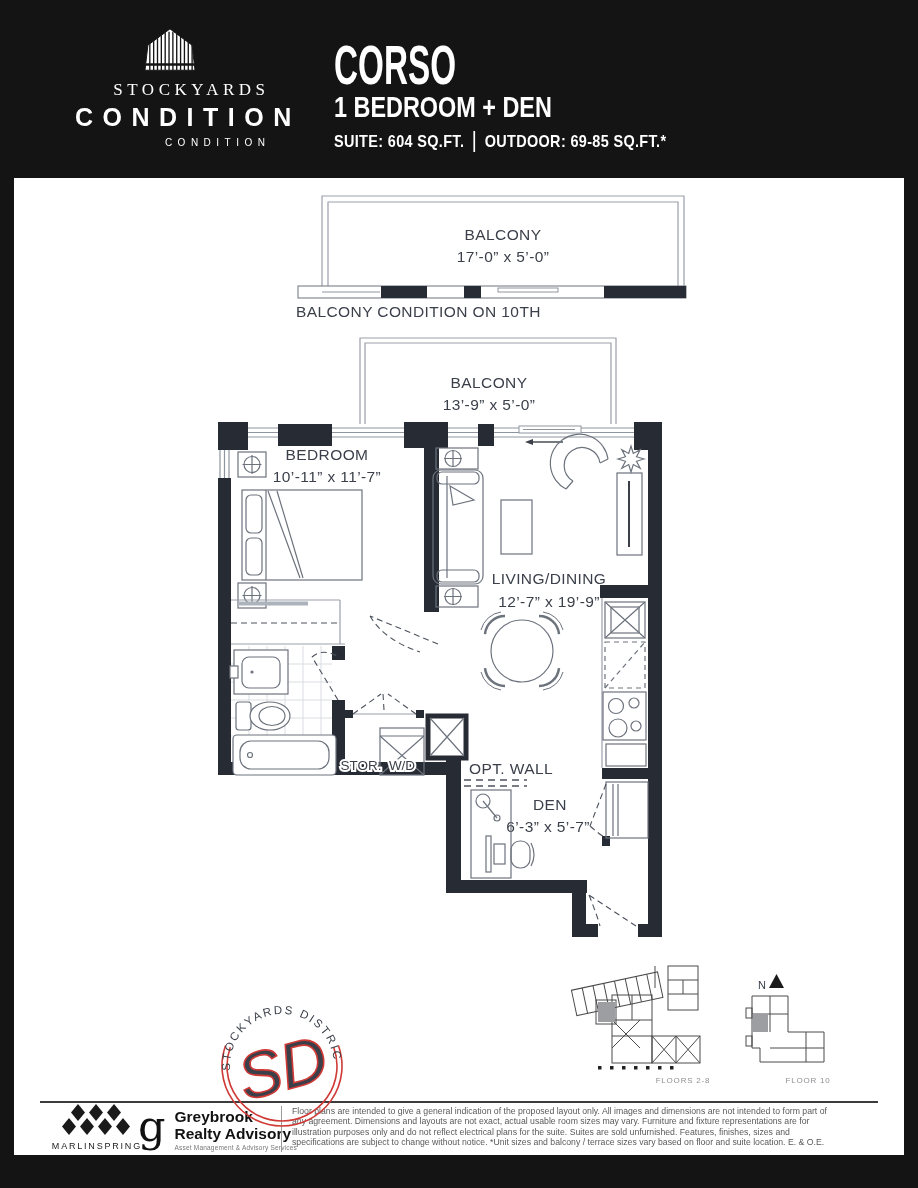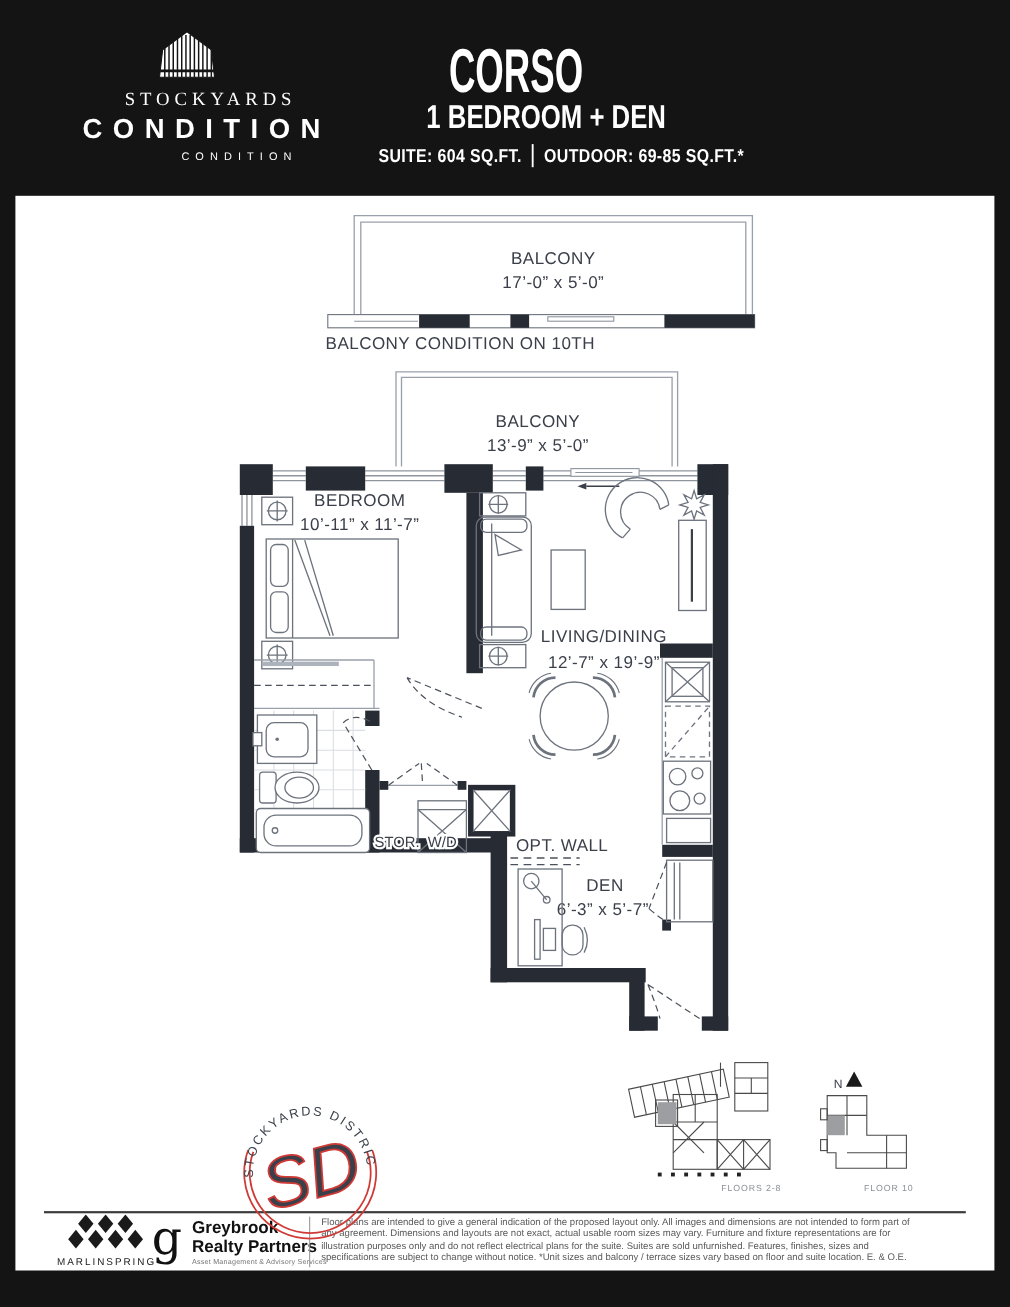--- a/index.html
+++ b/index.html
@@ -6,21 +6,21 @@
   .page{position:relative;width:918px;height:1188px;background:#141414;overflow:hidden;
         font-family:"Liberation Sans",sans-serif;}
   .sheet{position:absolute;left:14px;top:178px;width:890px;height:977px;background:#ffffff;}
   
   .header{position:absolute;left:0;top:0;width:918px;height:178px;color:#fff;}
   .logo{position:absolute;left:75px;top:26px;width:190px;text-align:right;}
   .logo-crown{display:block;margin:0 auto 4px auto;}
   .logo-l1{font-family:"Liberation Serif",serif;font-size:17px;letter-spacing:4.5px;margin-right:-4.5px;}
   .logo-l2{font-size:25px;font-weight:bold;letter-spacing:9.5px;margin-right:-9.5px;margin-top:3px;}
   .logo-l3{font-size:10px;letter-spacing:5.5px;margin-right:-5.5px;margin-top:5px;}
-  .titleblock{position:absolute;left:344px;top:40px;text-align:center;}
+  .titleblock{position:absolute;left:334px;top:40px;}
   .plan-name{font-size:52px;font-weight:bold;line-height:46px;transform:scale(.64,1.08);transform-origin:left top;white-space:nowrap;}
   .plan-type{font-size:30px;font-weight:bold;line-height:30px;margin-top:6px;transform:scale(.78,1);transform-origin:left top;white-space:nowrap;}
   .area-line{display:flex;align-items:center;margin-top:9px;font-size:17px;font-weight:bold;letter-spacing:.4px;
              transform:scale(.85,1);transform-origin:left top;white-space:nowrap;}
   .area-vr{width:2px;height:21px;background:#fff;margin:0 11px;}
   
   .footer-rule{position:absolute;left:40px;top:1101px;width:838px;height:2px;background:#3c3c3c;}
   .marlin{position:absolute;left:40px;top:1104px;width:112px;text-align:center;color:#1a1a1a;}
   .marlin-label{font-size:9px;letter-spacing:1.8px;margin-right:-1.8px;margin-top:1px;}
   .greybrook{position:absolute;left:138px;top:1103px;display:flex;color:#111;}
@@ -91,21 +91,21 @@
           <polygon points="65,14 72,22.5 65,31 58,22.5"></polygon>
           <polygon points="83,14 90,22.5 83,31 76,22.5"></polygon>
       </g>
     </svg>
     <div class="marlin-label">MARLINSPRING</div>
   </div>
   <div class="greybrook">
     <div class="gb-glyph">g</div>
     <div class="gb-text">
       <div class="gb-name">Greybrook</div>
-      <div class="gb-name">Realty Partners</div>
+      <div class="gb-name">Realty Advisory</div>
       <div class="gb-tag">Asset Management &amp; Advisory Services</div>
     </div>
   </div>
   <div class="footer-div"></div>
   <div class="disclaimer">Floor plans are intended to give a general indication of the proposed layout only. All images and dimensions are not intended to form part of any agreement. Dimensions and layouts are not exact, actual usable room sizes may vary. Furniture and fixture representations are for illustration purposes only and do not reflect electrical plans for the suite. Suites are sold unfurnished. Features, finishes, sizes and specifications are subject to change without notice. *Unit sizes and balcony / terrace sizes vary based on floor and suite location. E. &amp; O.E.</div>
 
   <svg class="plansvg" width="918" height="1188" viewBox="0 0 918 1188">
 
     <g>
       <path class="lite" d="M322,286 V196 H684 V286"></path>

